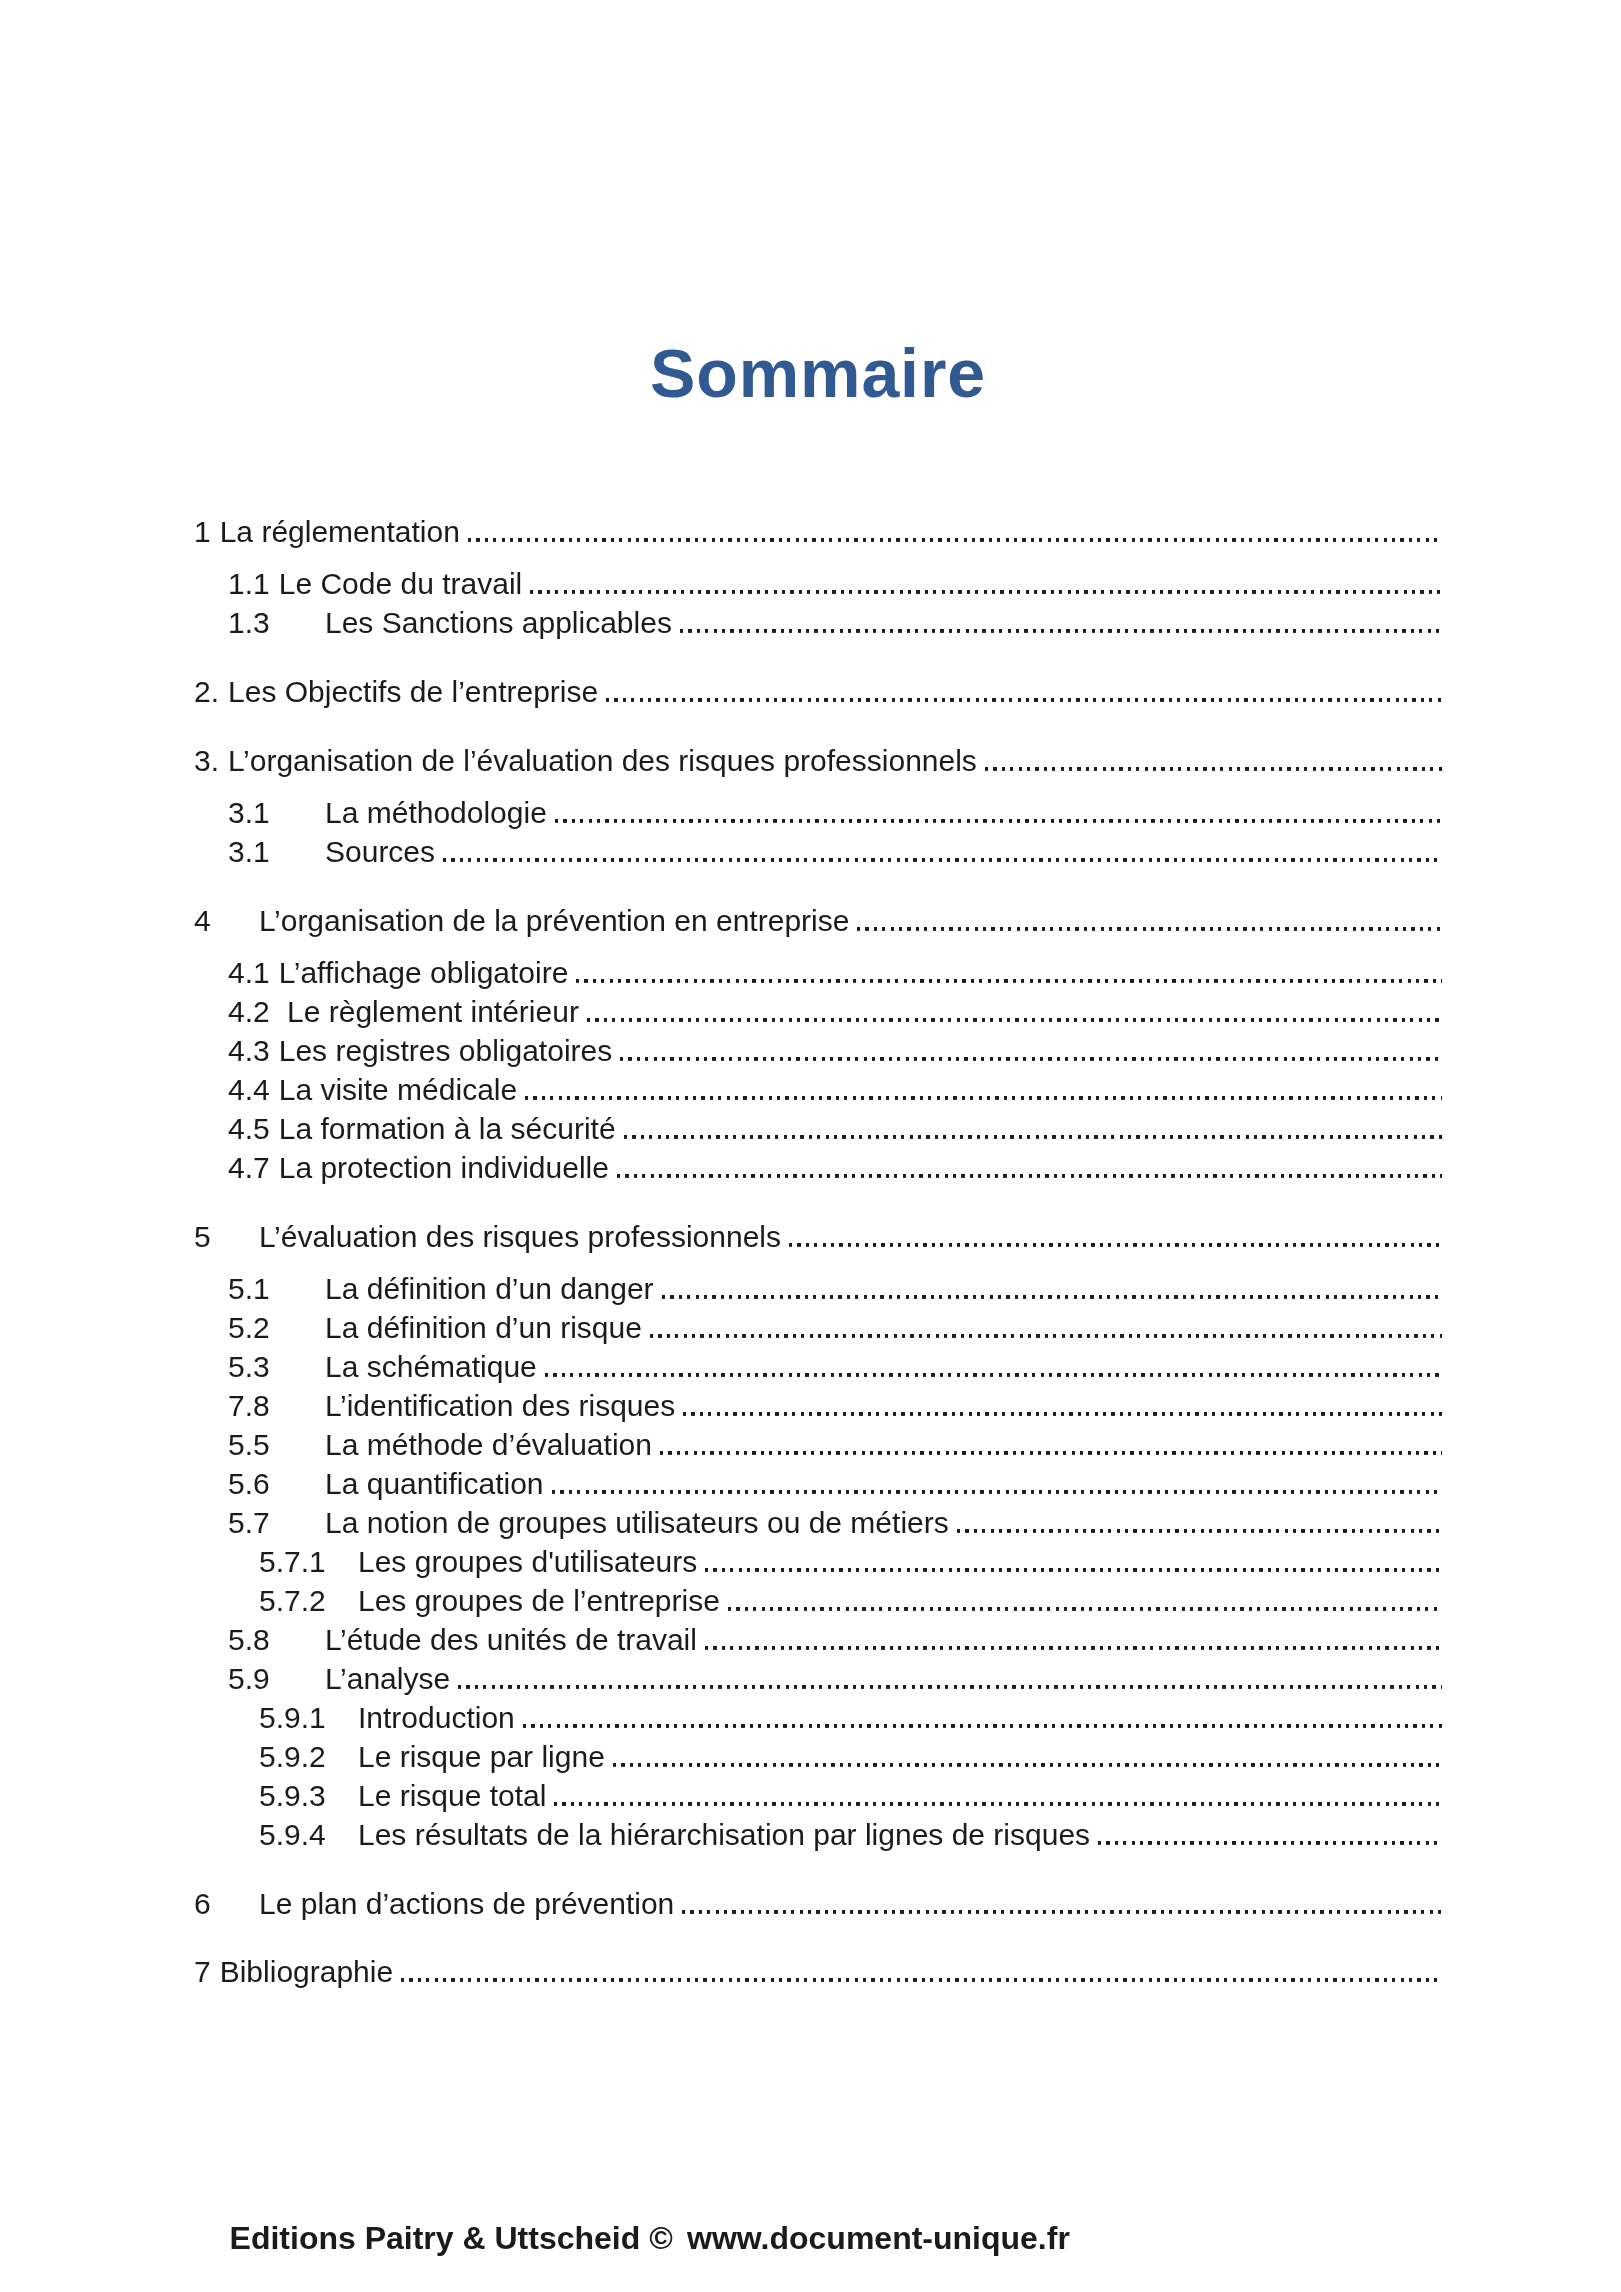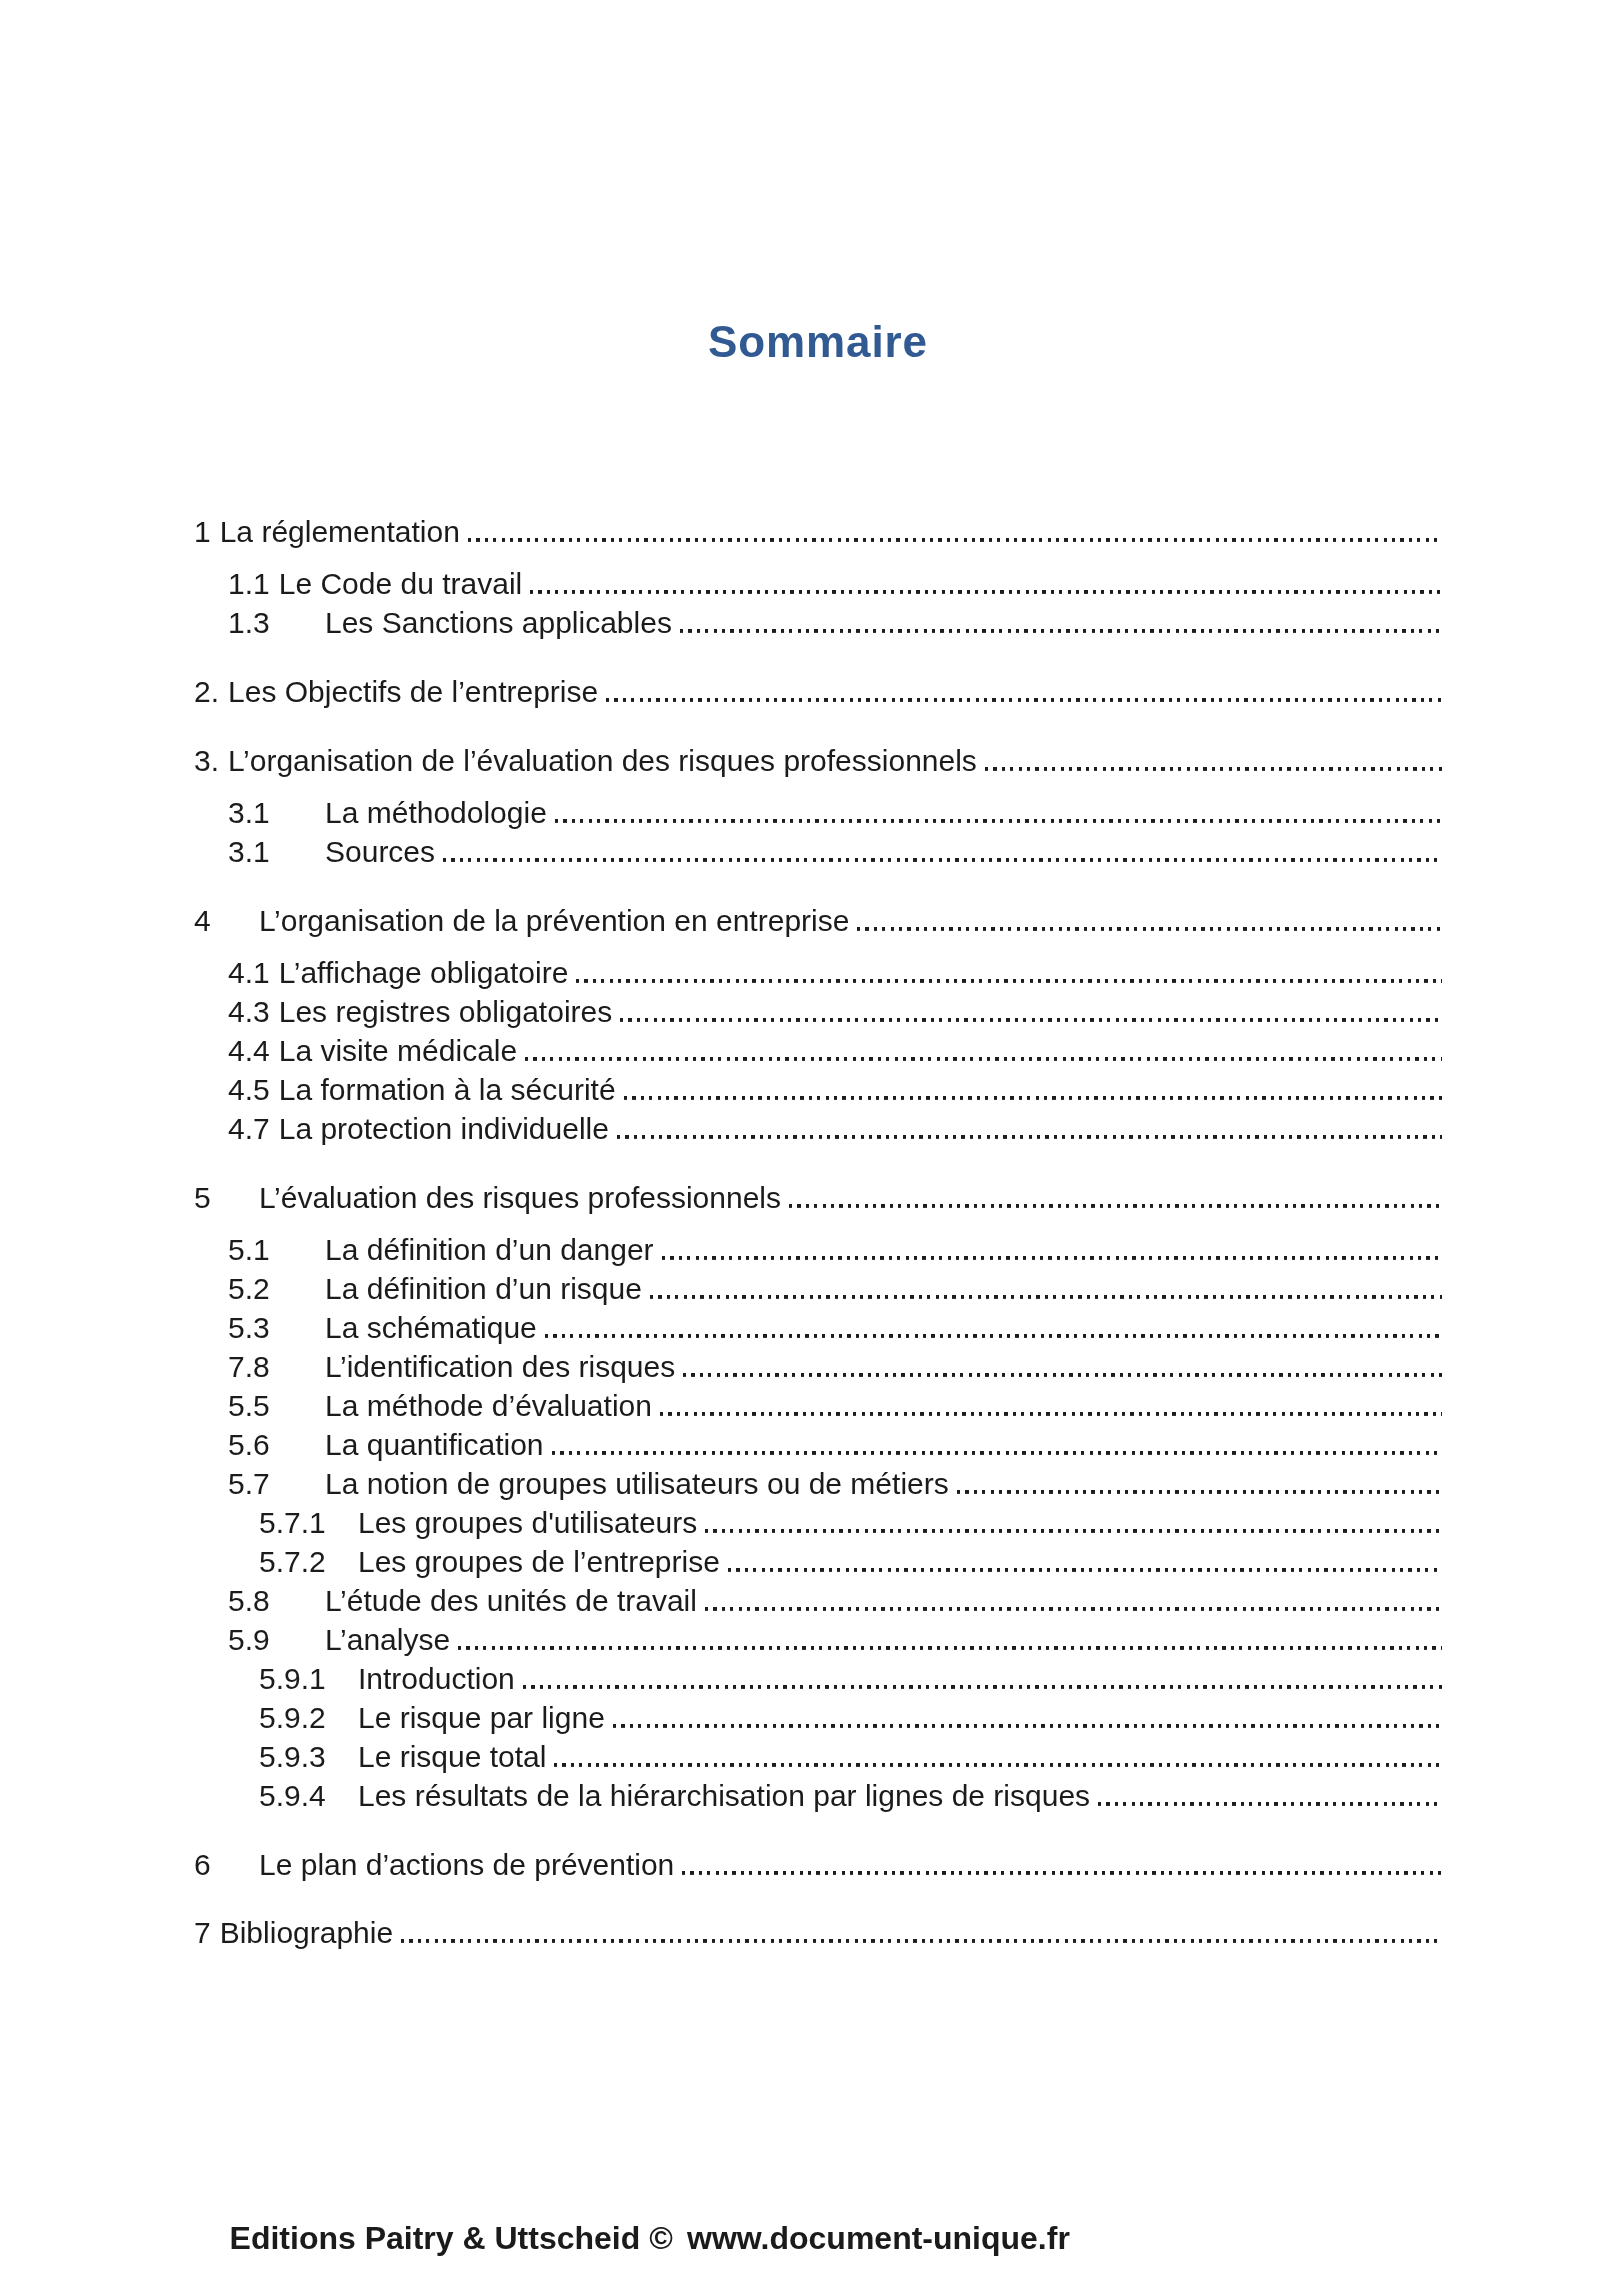--- a/index.html
+++ b/index.html
@@ -8,21 +8,21 @@
     background:#ffffff;
     font-family:"Liberation Sans", sans-serif;
     color:#1b1b1b;
     position:relative;
     overflow:hidden;
   }
   .page-title {
     position:absolute;
     top:288px; left:194px; width:1248px;
     text-align:center;
-    font-size:44px;
+    font-size:68px;
     font-weight:bold;
     letter-spacing:0.9px;
   }
   .toc {
     position:absolute;
     top:512px; left:194px; width:1248px;
   }
   .toc-section + .toc-section { margin-top:29.6px; }
   .section-items .toc-row:first-child { margin-top:13.4px; }
   .toc-row {
@@ -81,20 +81,21 @@
         <div class="toc-row"><span class="num space">3.</span><span class="label">L’organisation de l’évaluation des risques professionnels</span><span class="leader"></span></div>
         <div class="section-items">
           <div class="toc-row indent-2"><span class="num tabw-l2">3.1</span><span class="label">La méthodologie</span><span class="leader"></span></div>
           <div class="toc-row indent-2"><span class="num tabw-l2">3.1</span><span class="label">Sources</span><span class="leader"></span></div>
         </div>
       </div>
       <div class="toc-section">
         <div class="toc-row"><span class="num tabw-l1">4</span><span class="label">L’organisation de la prévention en entreprise</span><span class="leader"></span></div>
         <div class="section-items">
           <div class="toc-row indent-2"><span class="num space">4.1</span><span class="label">L’affichage obligatoire</span><span class="leader"></span></div>
+          <div class="toc-row indent-2"><span class="num space">4.2</span><span class="label"> Le règlement intérieur</span><span class="leader"></span></div>
           <div class="toc-row indent-2"><span class="num space">4.3</span><span class="label">Les registres obligatoires</span><span class="leader"></span></div>
           <div class="toc-row indent-2"><span class="num space">4.4</span><span class="label">La visite médicale</span><span class="leader"></span></div>
           <div class="toc-row indent-2"><span class="num space">4.5</span><span class="label">La formation à la sécurité</span><span class="leader"></span></div>
           <div class="toc-row indent-2"><span class="num space">4.7</span><span class="label">La protection individuelle</span><span class="leader"></span></div>
         </div>
       </div>
       <div class="toc-section">
         <div class="toc-row"><span class="num tabw-l1">5</span><span class="label">L’évaluation des risques professionnels</span><span class="leader"></span></div>
         <div class="section-items">
           <div class="toc-row indent-2"><span class="num tabw-l2">5.1</span><span class="label">La définition d’un danger</span><span class="leader"></span></div>

